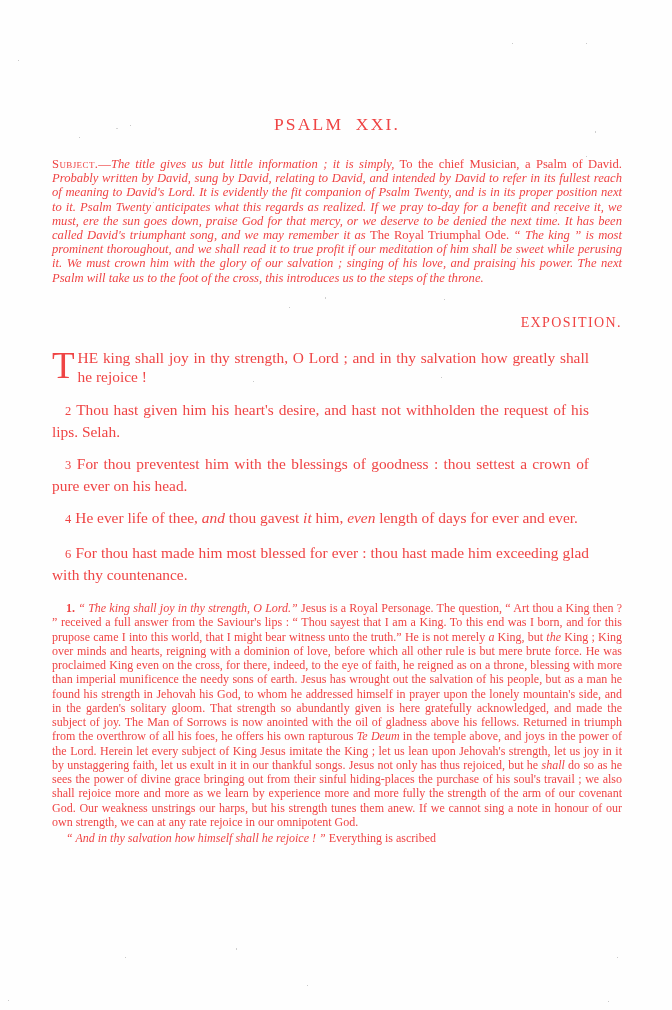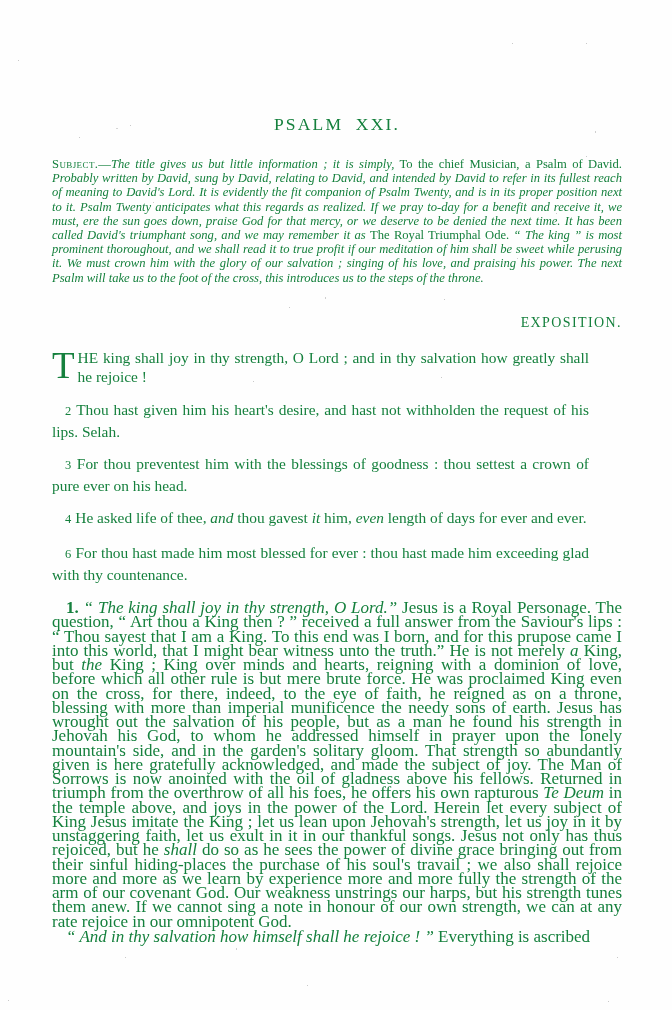--- a/index.html
+++ b/index.html
@@ -7,21 +7,21 @@
     padding: 0;
     background: #ffffff;
   }
   .page {
     position: relative;
     width: 672px;
     height: 1010px;
     background: #fefefe;
     overflow: hidden;
     font-family: "Liberation Serif", "DejaVu Serif", serif;
-    color: #15803d;
+    color: #ef4444;
     -webkit-font-smoothing: none;
   }
 
   
   .speckle {
     position: absolute;
     background: #c9c9c9;
     width: 1px;
     height: 1px;
     pointer-events: none;
@@ -93,21 +93,21 @@
     font-family: "Liberation Serif", "DejaVu Serif", serif;
   }
   .vnum {
     font-size: 12.5px;
     letter-spacing: 0.2px;
   }
 
   .commentary {
     margin-top: 17px;
     width: 570px;
-    font-size: 17px;
+    font-size: 12px;
     line-height: 14.25px;
     text-align: justify;
     text-justify: inter-word;
   }
   .commentary p { margin: 0; text-indent: 14px; }
   .commentary p + p { margin-top: 1.5px; }
   .vref { font-weight: bold; }
 
   .quote-ital { font-style: italic; }
 </style>
@@ -159,21 +159,21 @@
       <p class="v1">
         <span class="dropcap">T</span><span>HE king shall joy in thy strength, O Lord ; and in thy salvation  how greatly shall he rejoice !</span>
       </p>
       <p>
         <span class="vnum">2</span><span> Thou hast given him his heart's desire, and hast not  withholden the request of his lips.  Selah.</span>
       </p>
       <p>
         <span class="vnum">3</span><span> For thou preventest him with the blessings of goodness : thou settest a crown of pure ever on his head.</span>
       </p>
       <p>
-        <span class="vnum">4</span><span> He asked life of thee, </span><span class="ital">and</span><span> thou gavest </span><span class="ital">it</span><span> him, </span><span class="ital">even</span><span> length of days for ever and ever.</span>
+        <span class="vnum">4</span><span> He ever life of thee, </span><span class="ital">and</span><span> thou gavest </span><span class="ital">it</span><span> him, </span><span class="ital">even</span><span> length of days for ever and ever.</span>
       </p>
       <p>
         <span class="vnum">6</span><span> For thou hast made him most blessed for ever : thou hast made him exceeding glad with thy countenance.</span>
       </p>
     </div>
 
     <div class="commentary">
       <p>
         <span class="vref">1.</span><span class="quote-ital"> “ The king shall joy in thy strength, O Lord.”</span><span>  Jesus is a Royal Personage. The question, “ Art thou a King then ? ” received a full answer from the Saviour's lips : “ Thou sayest that I am a King.  To this end was I born, and for this prupose came I into this world, that I might bear witness unto the truth.”  He is not merely </span><span class="ital">a</span><span> King, but </span><span class="ital">the</span><span> King ;  King over minds and hearts, reigning with a dominion of love, before which all other rule is but mere brute force.  He was proclaimed King even on the cross, for there, indeed, to the eye of faith, he reigned as on a throne, blessing with more than imperial munificence the needy sons of earth.  Jesus has wrought out the salvation of his people, but as a man he found his strength in Jehovah his God, to whom he addressed himself in prayer upon the lonely mountain's side, and in the garden's solitary gloom.  That strength so abundantly given is here gratefully acknowledged, and made the subject of joy.  The Man of Sorrows is now anointed with the oil of gladness above his fellows.  Returned in triumph from the overthrow of all his foes, he offers his own rapturous </span><span class="ital">Te Deum</span><span> in the temple above, and joys in the power of the Lord.  Herein let every subject of King Jesus imitate the King ; let us lean upon Jehovah's strength, let us joy in it by unstaggering faith, let us exult in it in our thankful songs.  Jesus not only has thus rejoiced, but he </span><span class="ital">shall</span><span> do so as he sees the power of divine grace bringing out from their sinful hiding-places the purchase of his soul's travail ;  we also shall rejoice more and more as we learn by experience more and more fully the strength of the arm of our covenant God.  Our weakness unstrings our harps, but his strength tunes them anew.  If we cannot sing a note in honour of our own strength, we can at any rate rejoice in our omnipotent God.</span>
       </p>

